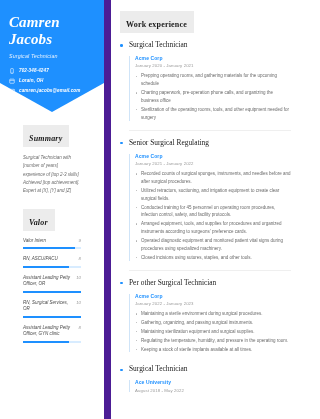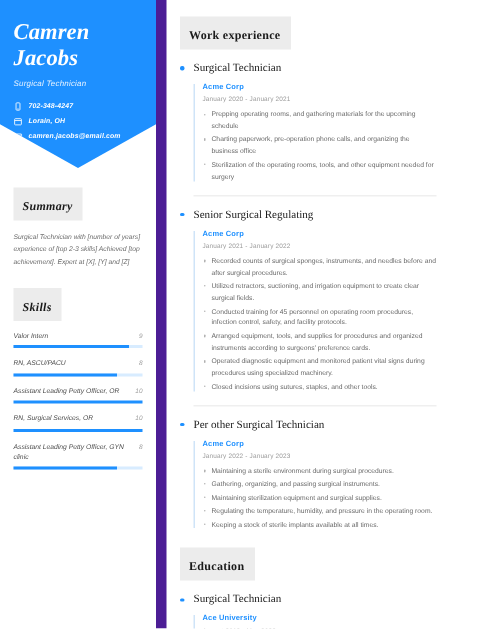--- a/index.html
+++ b/index.html
@@ -34,21 +34,21 @@
     font-size:5.3px;
     margin-top:5px;
     letter-spacing:0.15px;
   }
   .contacts { margin-top:9px; display:flex; flex-direction:column; gap:4px; }
   .contact { display:flex; align-items:center; gap:4px; }
   .contact .ic { width:6px; height:6px; flex:0 0 6px; opacity:.95; }
   .contact .ic svg { display:block; width:6px; height:6px; }
   .contact .txt { color:#ffffff; font-size:4.6px; font-weight:700; letter-spacing:.1px; }
 
-  .side-body { padding:0 9px; }
+  .side-body { padding:0 23px; }
   .side-sec { margin-top:13px; }
   .sec-title-box {
     display:inline-block;
     background:#ececec;
     padding:2px 7px 2px 6px;
   }
   .sec-title {
     font-family:"Liberation Serif", serif;
     font-size:8px;
     font-weight:700;
@@ -160,21 +160,21 @@
 
       <section class="side-sec">
         <div class="sec-title-box">
           <span class="sec-title">Summary</span>
         </div>
         <p class="summary-text">Surgical Technician with [number of years] experience of [top 2-3 skills] Achieved [top achievement]. Expert at [X], [Y] and [Z]</p>
       </section>
 
       <section class="side-sec">
         <div class="sec-title-box">
-          <span class="sec-title">Skills</span>
+          <span class="sec-title">Valor</span>
         </div>
         <div class="skills">
 
           <div class="skill">
             <div class="skill-row">
               <span class="skill-name">Valor Intern</span>
               <span class="skill-val">9</span>
             </div>
             <div class="bar">
                 <i style="width: 90%;"></i>
@@ -274,23 +274,20 @@
             <li>Gathering, organizing, and passing surgical instruments.</li>
             <li>Maintaining sterilization equipment and surgical supplies.</li>
             <li>Regulating the temperature, humidity, and pressure in the operating room.</li>
             <li>Keeping a stock of sterile implants available at all times.</li>
           </ul>
         </div>
       </article>
     </section>
 
     <section class="main-sec edu-sec">
-      <div class="sec-title-box">
-        <span class="sec-title">Education</span>
-      </div>
 
       <article class="entry">
         <div class="entry-title">Surgical Technician</div>
         <div class="entry-inner">
           <div class="org">Ace University</div>
           <div class="dates">August 2018 - May 2022</div>
         </div>
       </article>
       
 

